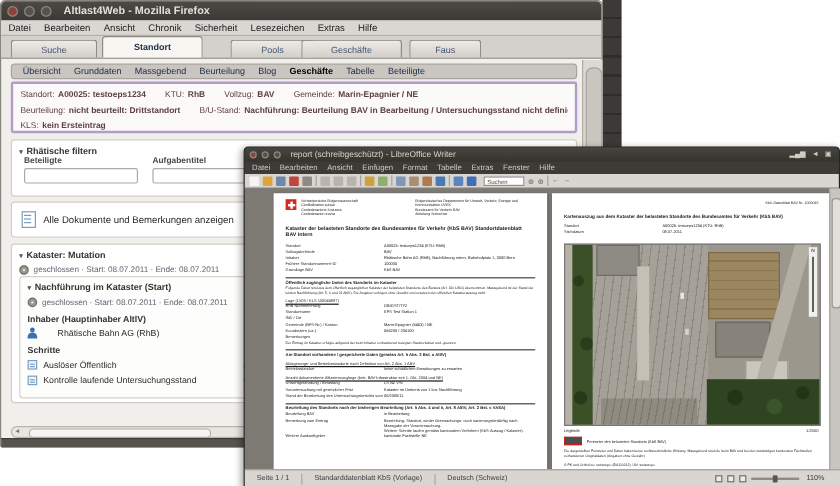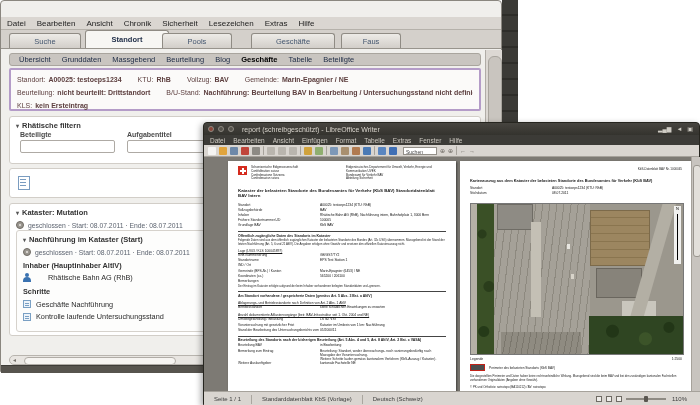--- a/index.html
+++ b/index.html
@@ -152,36 +152,42 @@
   #zoom-slider{width:40px;height:2px;background:#8f8b84;position:relative;}
   #zoom-slider .knob{position:absolute;left:18px;top:-2px;width:4px;height:6px;background:#5a5650;border-radius:1px;}
 </style>
 </head>
 <body>
 
 <div class="abs" id="desktop-strip"></div>
 <div class="abs" id="rec-indicator"></div>
 
 <div class="abs" id="ff">
+  <div class="abs" id="ff-titlebar">
+    <span class="winbtn close"></span>
+    <span class="winbtn min"></span>
+    <span class="winbtn max"></span>
+    <span id="ff-title">Altlast4Web - Mozilla Firefox</span>
+  </div>
   <div class="abs" id="ff-menubar">
 
   <span class="mi">Datei</span>
       <span class="mi">Bearbeiten</span>
       <span class="mi">Ansicht</span>
       <span class="mi">Chronik</span>
       <span class="mi">Sicherheit</span>
       <span class="mi">Lesezeichen</span>
       <span class="mi">Extras</span>
       <span class="mi">Hilfe</span>
     </div>
   <div class="abs" id="ff-tabstrip">
 
   <span class="fftab" style="left: 8px; width: 72px;">Suche</span>
       <span class="fftab active" style="left: 84px; width: 84px;">Standort</span>
-      <span class="fftab" style="left: 161px; width: 70px; text-align: center;">Pools</span>
+      <span class="fftab" style="left: 191px; width: 70px; text-align: center;">Pools</span>
       <span class="fftab" style="left: 250px; width: 84px;">Geschäfte</span>
       <span class="fftab" style="left: 340px; width: 60px;">Faus</span>
     </div>
   <div class="abs" id="ff-subnav">
 
   <span class="sn">Übersicht</span>
       <span class="sn">Grunddaten</span>
       <span class="sn">Massgebend</span>
       <span class="sn">Beurteilung</span>
       <span class="sn">Blog</span>
@@ -208,20 +214,21 @@
       <input type="text" value="" style="">
     </div>
     <div class="field" style="left:117px;">
       <div class="flabel">Aufgabentitel</div>
       <input type="text" value="" style="">
     </div>
   </div>
 
   <div class="panel" id="ff-docs">
     <span class="doc-ico"></span>
+    <span class="lnk">Alle Dokumente und Bemerkungen anzeigen</span>
   </div>
 
   <div class="panel" id="ff-kataster">
     <div class="sec-title"><span class="tri">▾</span><span>Kataster: Mutation</span></div>
     <div class="statusline">
       <span class="lock-ico"></span>
       <span class="stattext">geschlossen · Start: 08.07.2011 · Ende: 08.07.2011</span>
     </div>
     <div class="abs" id="kat-inner">
       <div class="sec-title"><span class="tri">▾</span><span>Nachführung im Kataster (Start)</span></div>
@@ -232,21 +239,21 @@
       <div class="blk-label">Inhaber (Hauptinhaber AltlV)</div>
       <div class="person-row">
         <span class="person-ico"></span>
         <span class="person-name">Rhätische Bahn AG (RhB)</span>
       </div>
       <div class="blk-label">Schritte</div>
       <div>
 
           <div class="step-row">
             <span class="step-ico"></span>
-            <span class="step-label">Geschäfte Nachführung</span>
+            <span class="step-label">Auslöser Öffentlich</span>
             <span class="check-ico">✓</span>
           </div>
 
           <div class="step-row">
             <span class="step-ico"></span>
             <span class="step-label">Kontrolle laufende Untersuchungsstand</span>
             <span class="check-ico">✓</span>
           </div>
         </div>
     </div>

